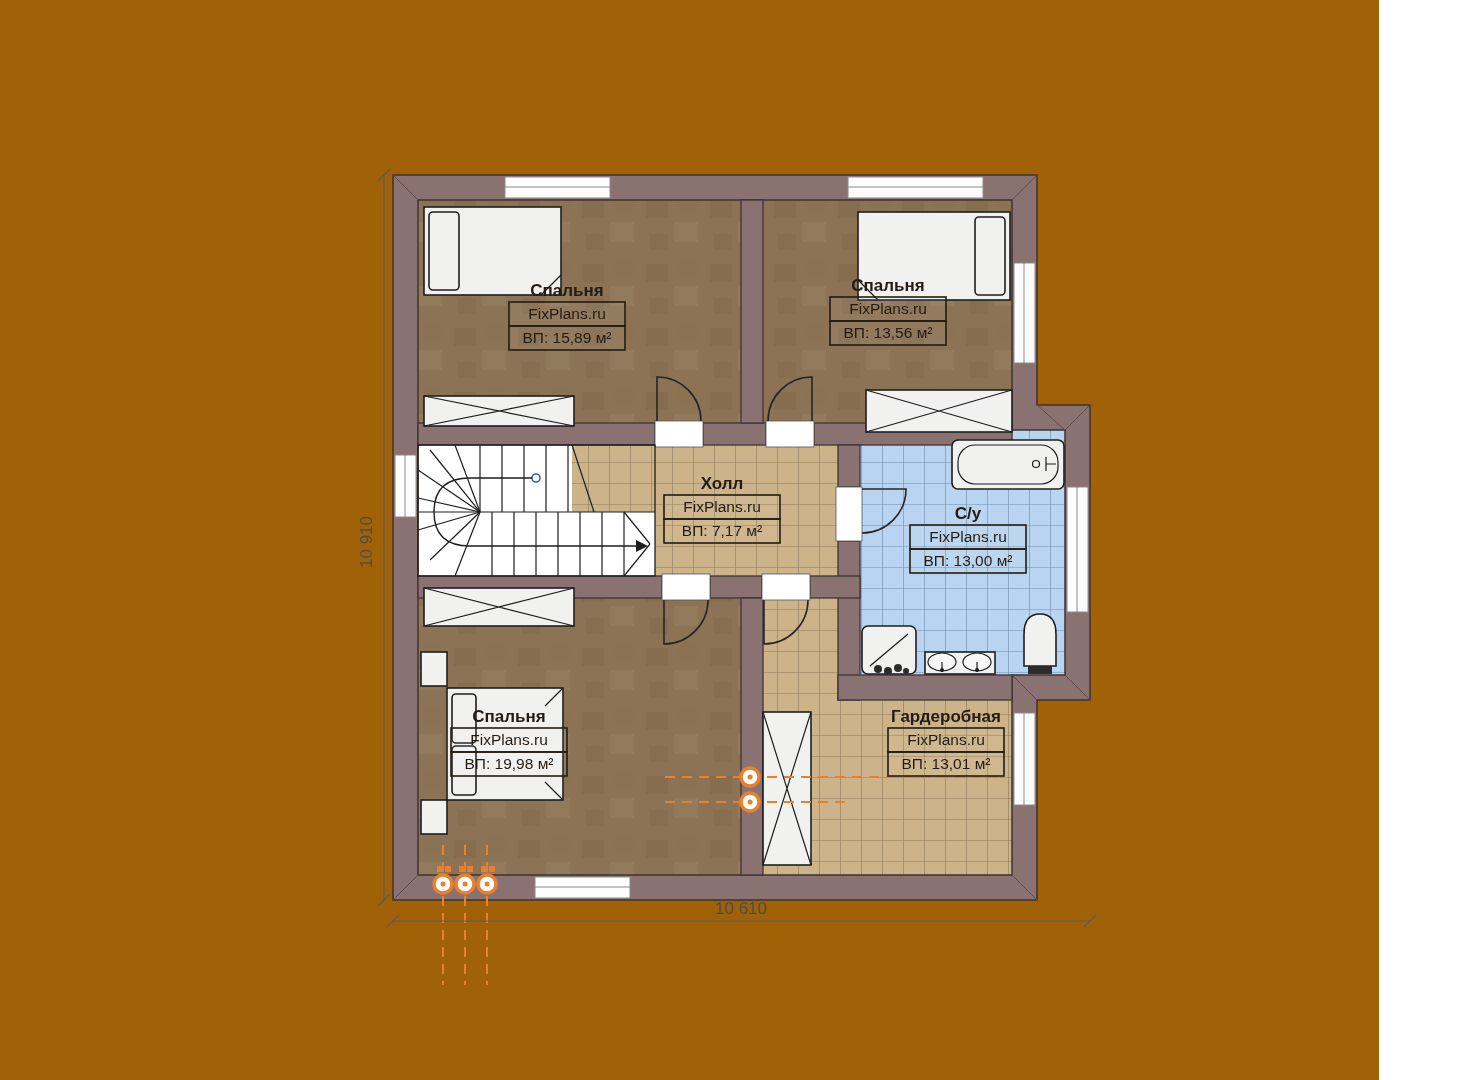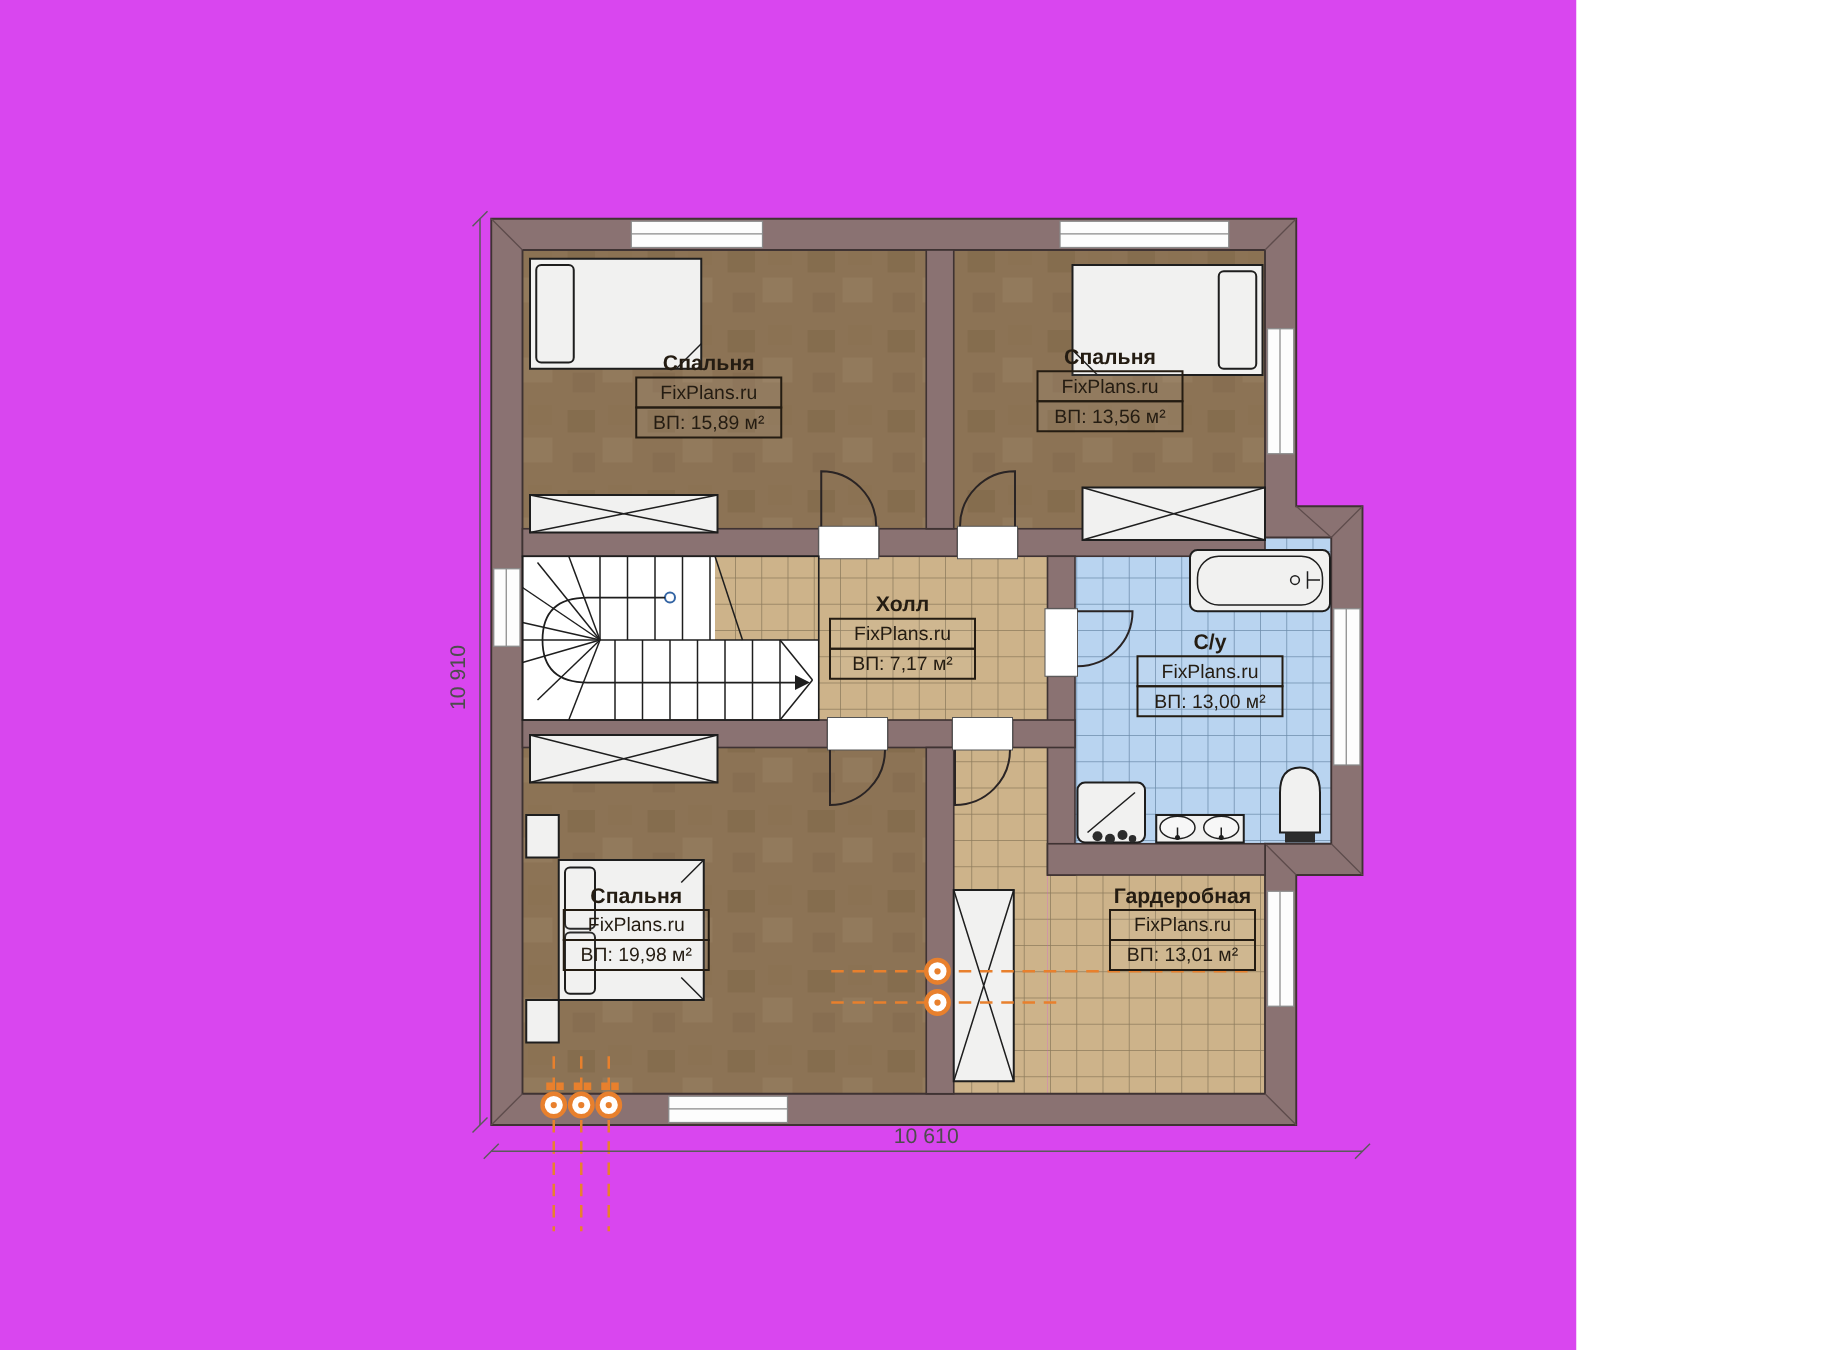--- a/index.html
+++ b/index.html
@@ -1,16 +1,16 @@
 <!DOCTYPE html>
 <html><head>
 <meta charset="utf-8">
 <style>
   html,body{margin:0;padding:0;background:#ffffff;}
-  .page{width:1261px;height:1080px;position:relative;background:#d946ef;overflow:hidden;}
+  .page{width:1379px;height:1080px;position:relative;background:#a16207;overflow:hidden;}
   svg{display:block;}
   text{font-family:"Liberation Sans","DejaVu Sans",sans-serif;}
   .room-name{font-size:17px;font-weight:bold;fill:#241c12;}
   .box-text{font-size:15.5px;fill:#241c12;}
   .dim-text{font-size:17px;fill:#4d4d4d;}
   .lbl-box{fill:rgba(255,255,255,0.06);stroke:#241c12;stroke-width:1.6;}
   .win{fill:#fdfdfd;stroke:#8a8a8a;stroke-width:1;}
   .furn{fill:#f1f1f0;stroke:#1e1e1e;stroke-width:1.6;}
   .thin{stroke:#1e1e1e;stroke-width:1.2;fill:none;}
   .door{stroke:#2a2424;stroke-width:1.6;fill:none;}

